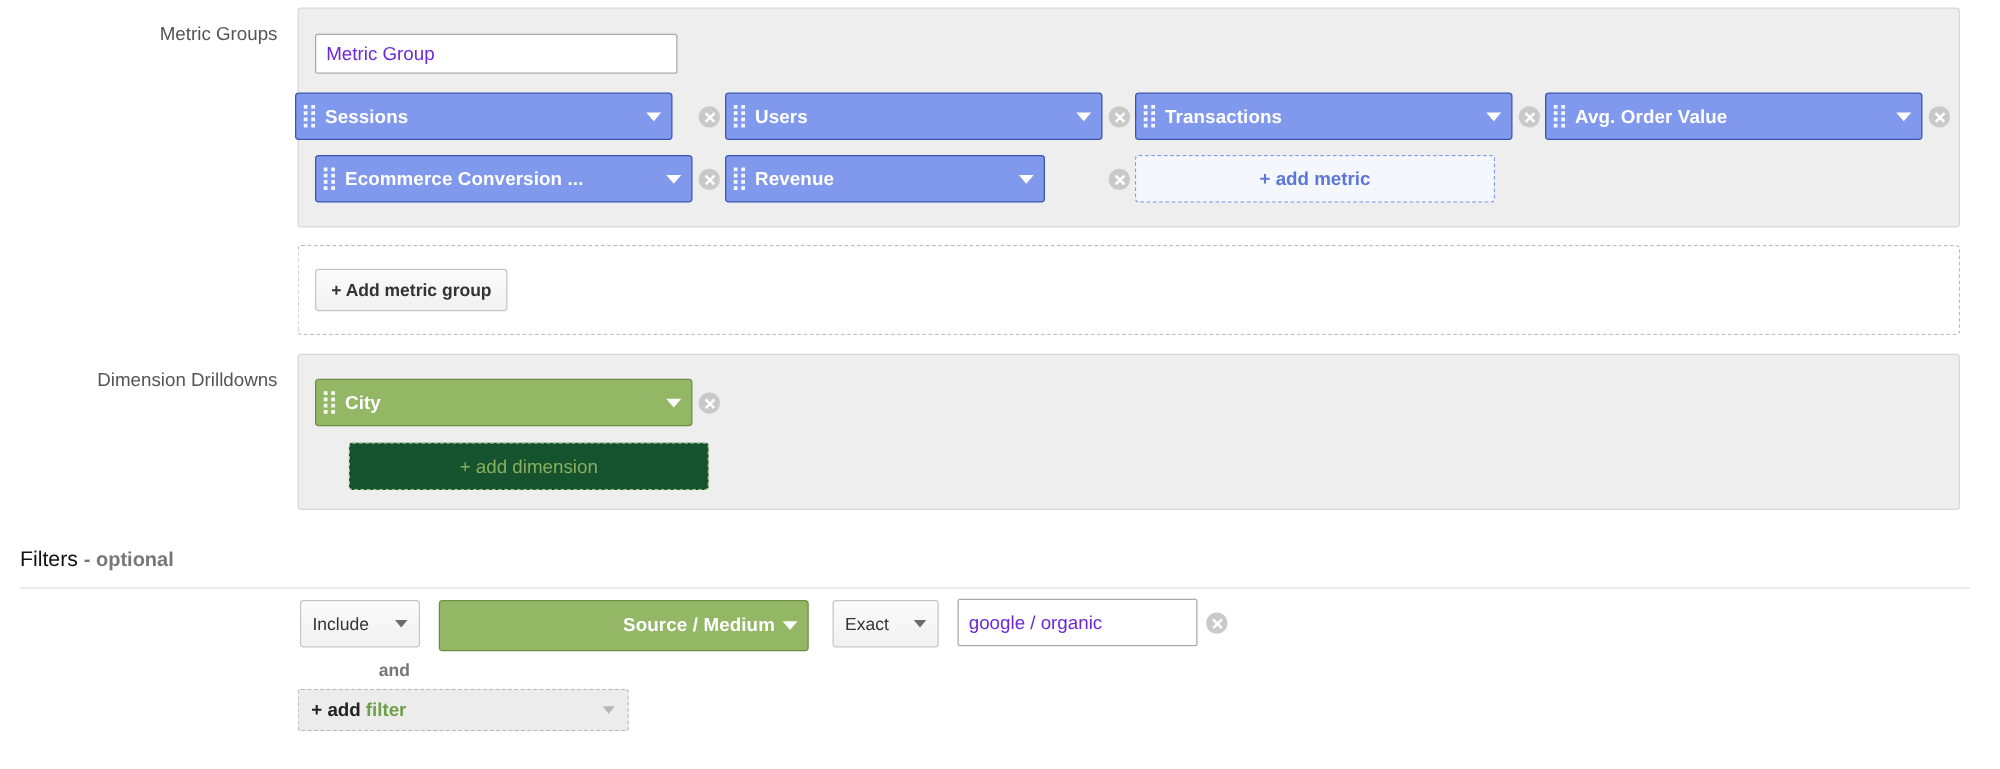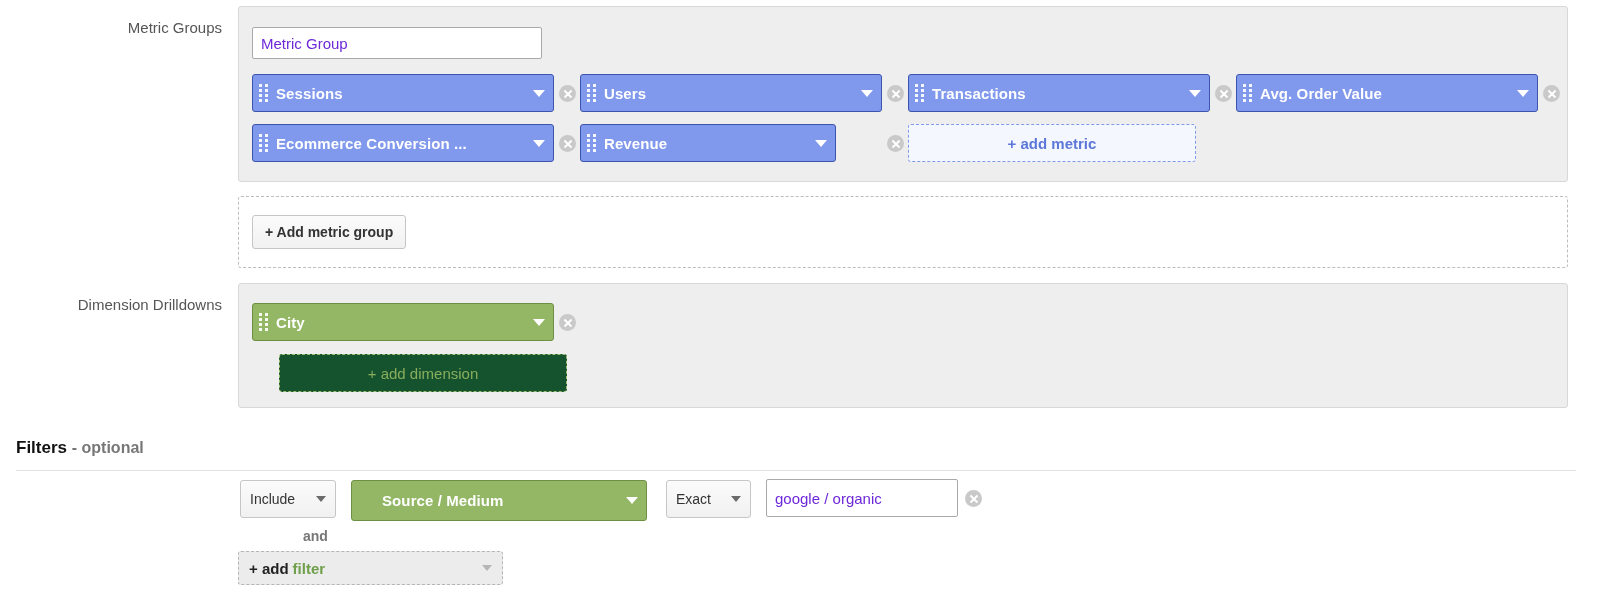--- a/index.html
+++ b/index.html
@@ -207,21 +207,21 @@
     white-space: nowrap;
   }
 
   
   .section-head {
     position: absolute;
     font-size: 17px;
     color: #111111;
     white-space: nowrap;
   }
-  .section-head b { font-weight: bold; }
+  .section-head b { font-weight: normal; }
   .section-head span { color: #777777; font-weight: 700; font-size: 16px; }
 
   .hr {
     position: absolute;
     height: 1px;
     background: #e0e0e0;
   }
 
   
   .and-label {
@@ -253,21 +253,21 @@
 
 <div class="page">
 
   <div class="row-label" style="left:0px; top:19px;">Metric Groups</div>
 
   <div class="panel" style="left:238px; top:6px; width:1330px; height:176px;">
   </div>
 
   <input class="text-input" style="left: 252px; top: 27px; width: 290px;" value="Metric Group">
 
-  <div class="chip chip-blue" style="left:252px; top:74px; width:302px;">
+  <div class="chip chip-blue" style="left:236px; top:74px; width:302px;">
     <span class="drag-handle">
       <i></i>
         <i></i>
         <i></i>
         <i></i>
         <i></i>
         <i></i>
         <i></i>
         <i></i>
     </span>
@@ -388,21 +388,21 @@
     <span>- optional</span>
   </div>
   <div class="hr" style="left:16px; top:470px; width:1560px;"></div>
 
   <div class="mini-select" style="left:240px; top:480px; width:96px;">
     <span>Include</span>
     <span class="caret caret-dark"></span>
   </div>
 
   <div class="chip chip-green" style="left:351px; top:480px; width:296px; height:41px;">
-    <span class="chip-label" style="margin-left:24px;">Source / Medium</span>
+    <span class="chip-label" style="margin-left:24px;text-align:right;">Source / Medium</span>
     <span class="caret"></span>
   </div>
 
   <div class="mini-select" style="left:666px; top:480px; width:85px;">
     <span>Exact</span>
     <span class="caret caret-dark"></span>
   </div>
 
   <input class="text-input" style="left: 766px; top: 479px; width: 192px; height: 38px;" value="google / organic">
 

